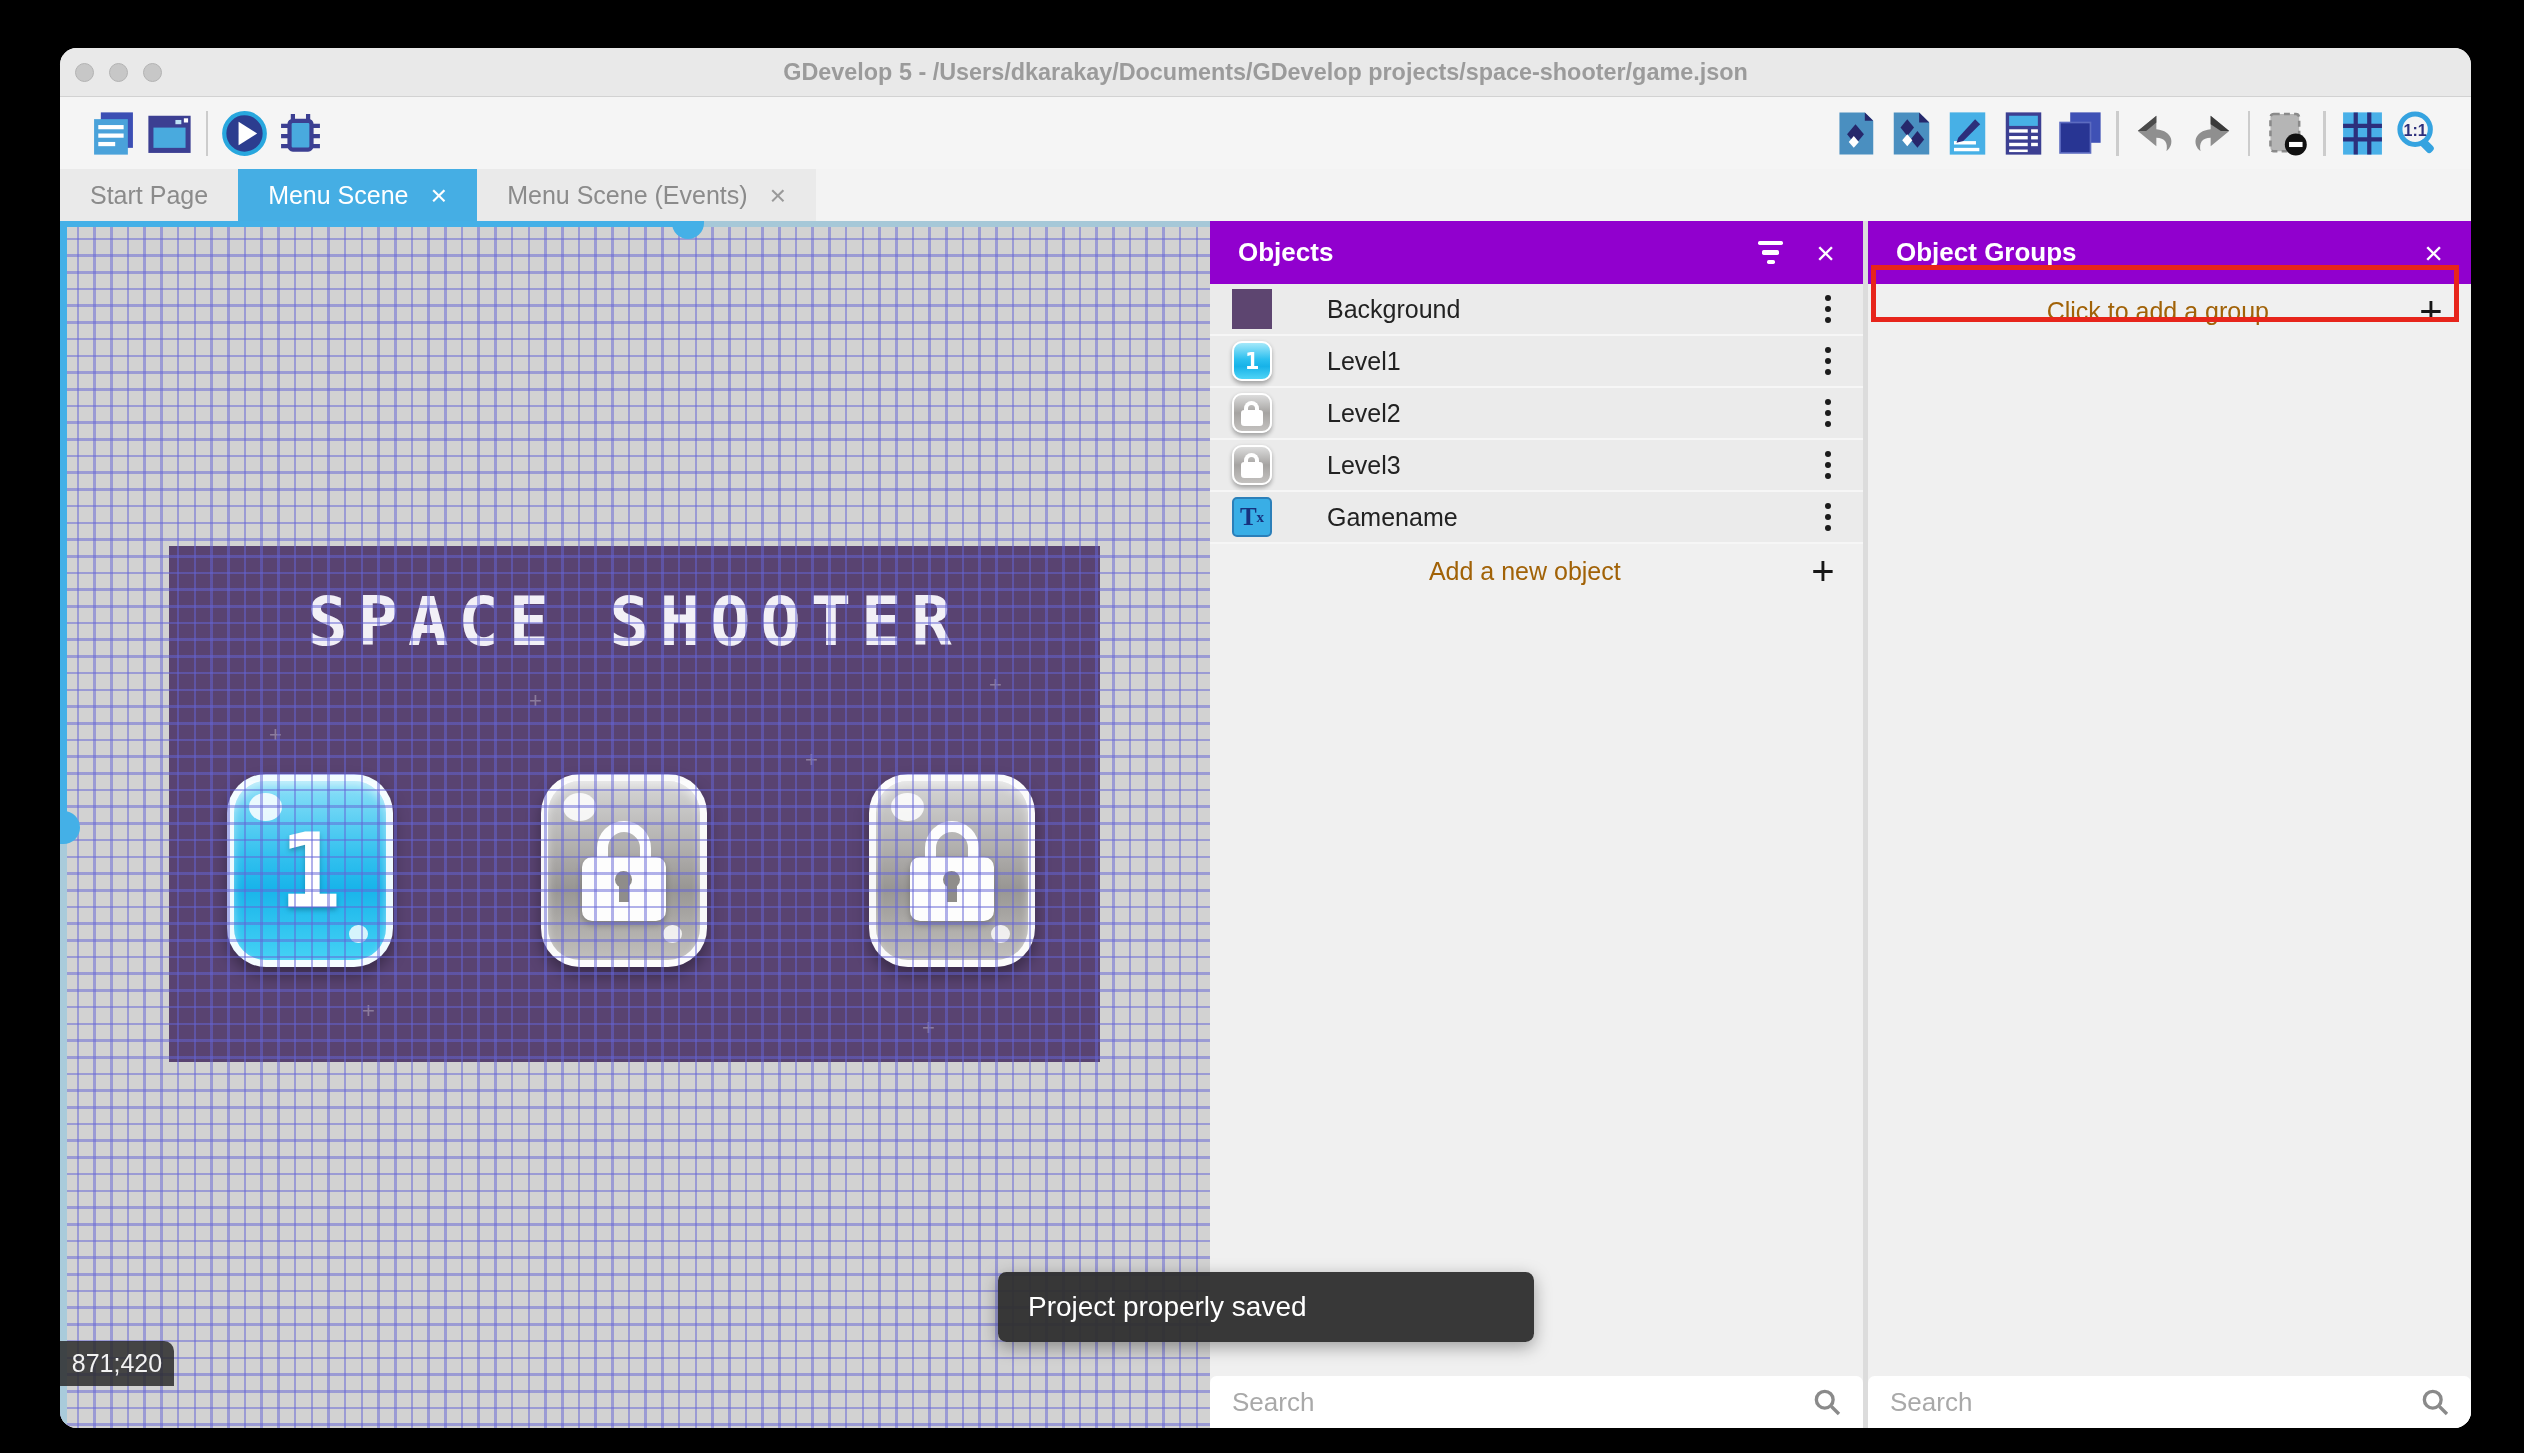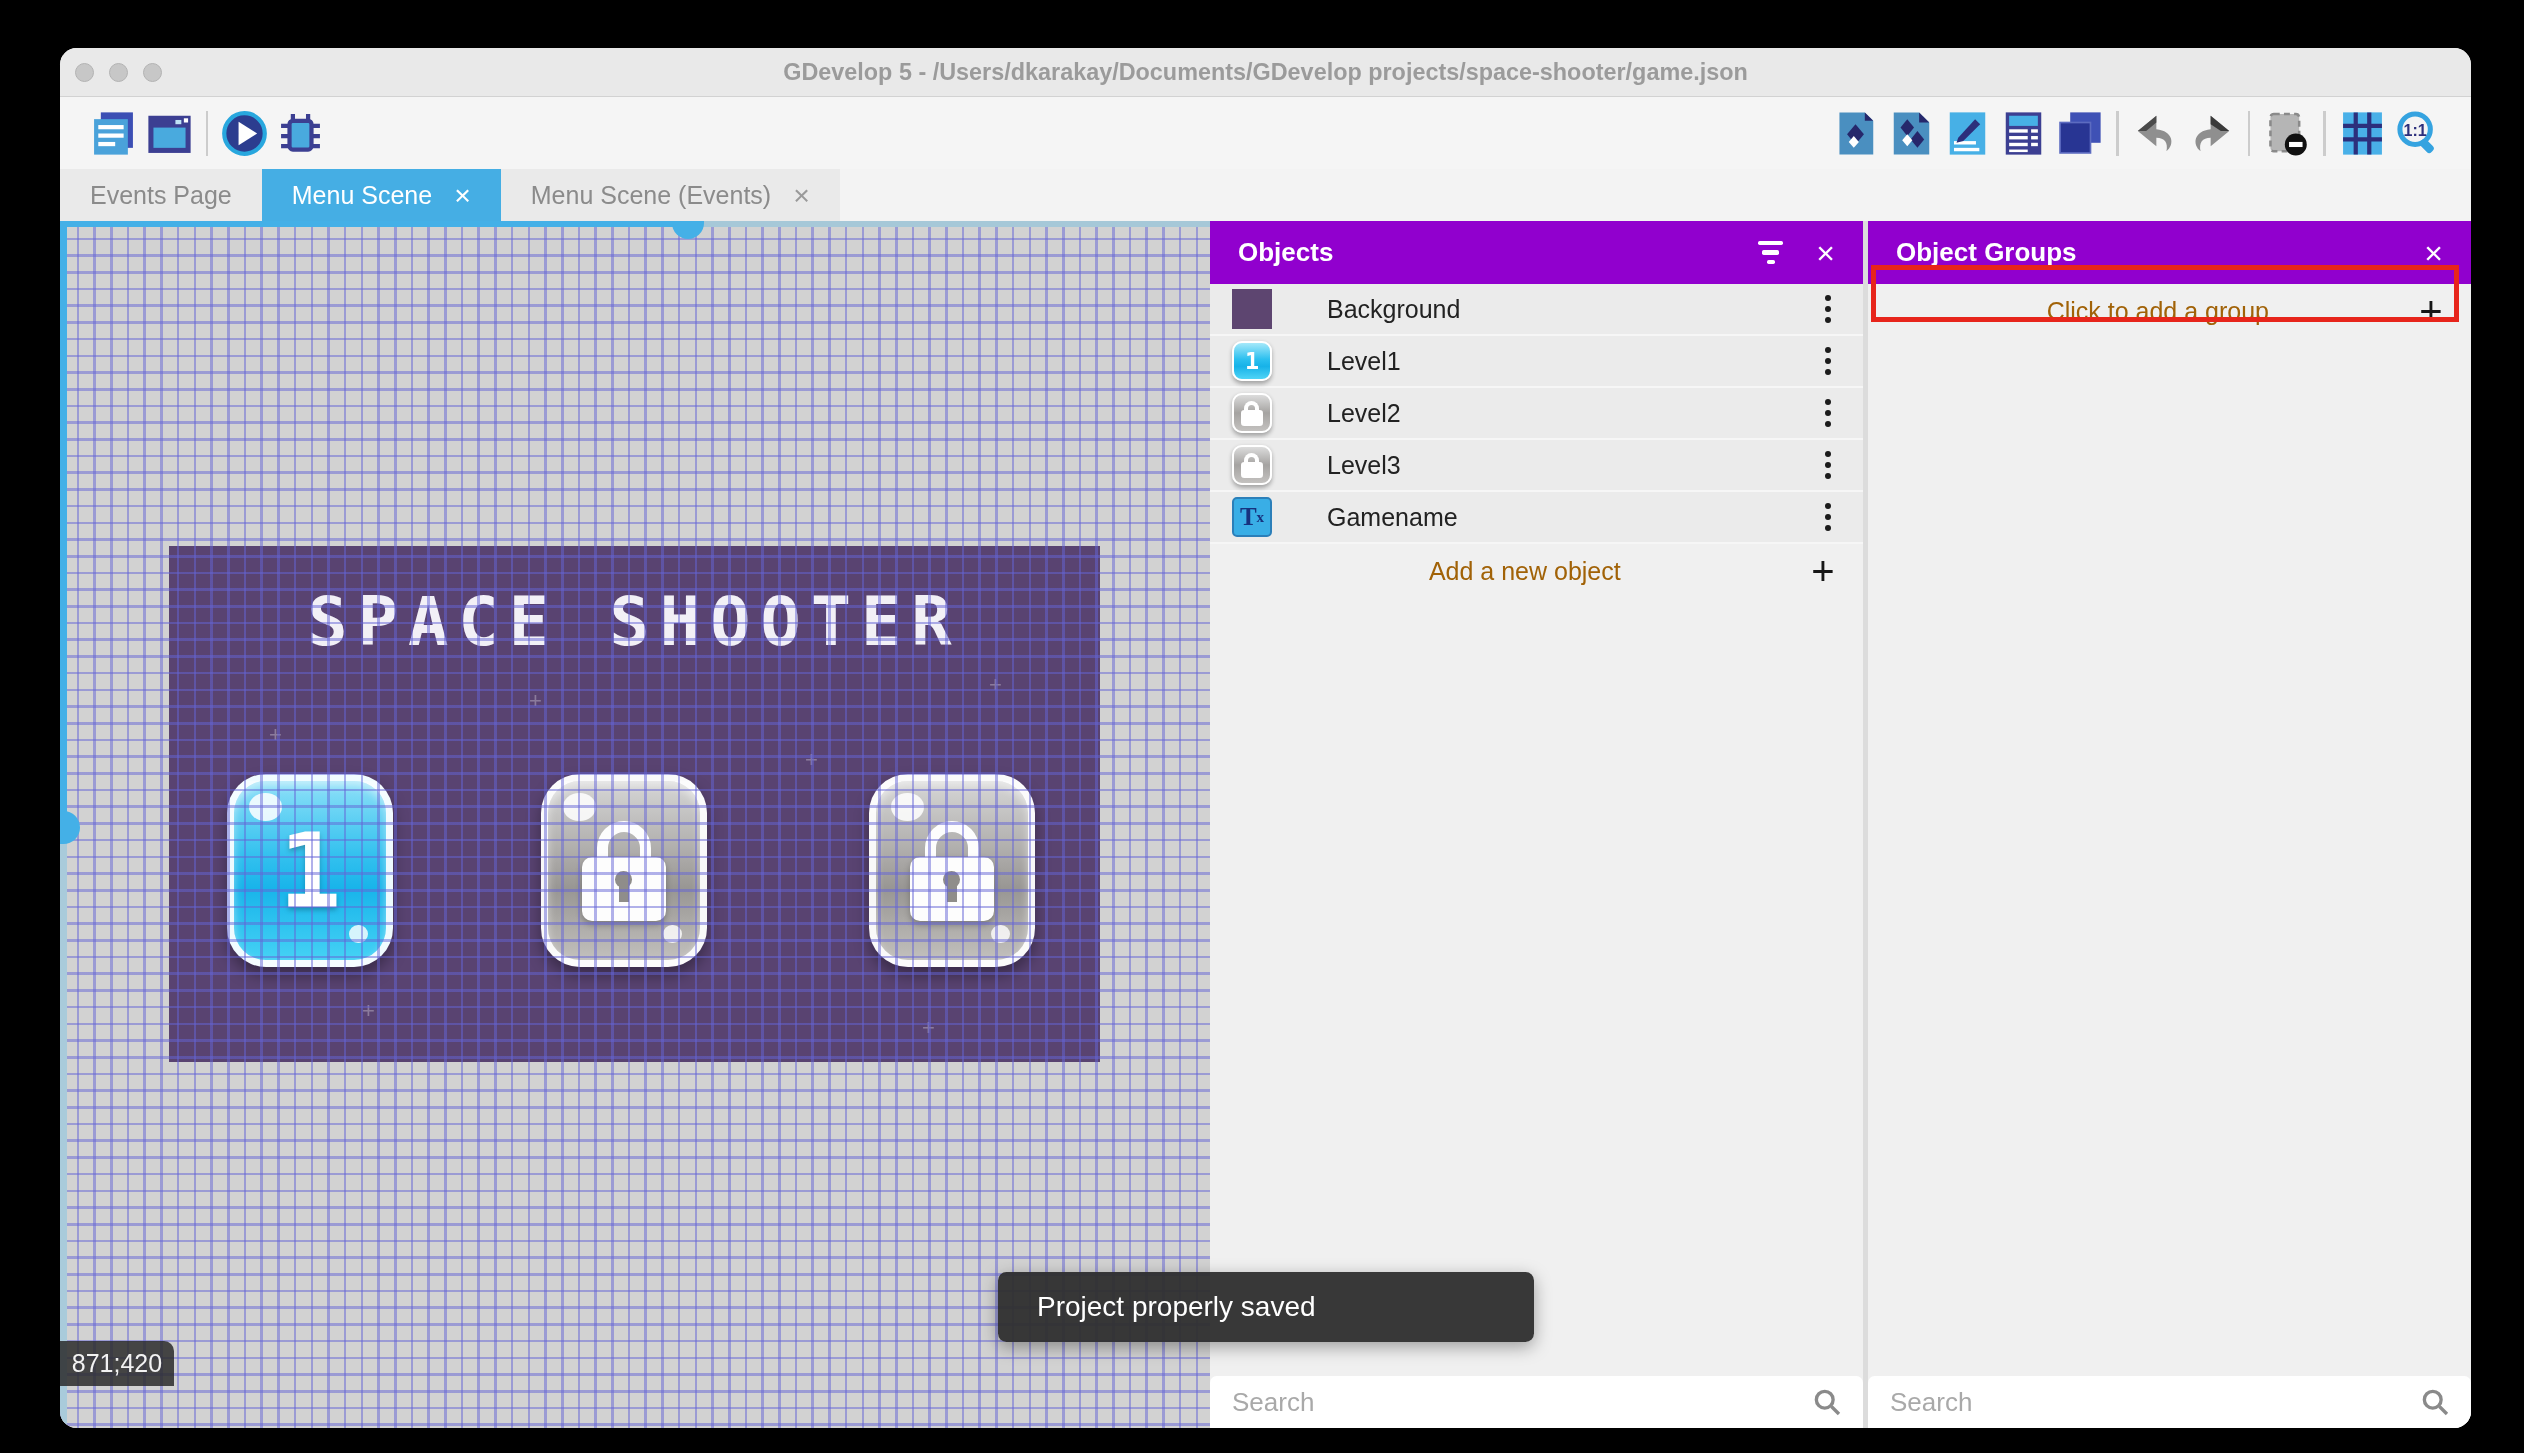--- a/index.html
+++ b/index.html
@@ -78,21 +78,21 @@
     background:linear-gradient(to bottom,#44b0e7 0 604px,#a9cbdb 604px 100%); }
   .scroll-left-thumb { position:absolute; left:0; top:590px; width:20px; height:33px;
     border-radius:0 16.7px 16.7px 0; background:#44b0e7; }
 
   .coord-badge { position:absolute; left:0; top:1120px; width:114px; height:45px; z-index:8;
     background:rgba(44,44,44,0.85); border-radius:0 10px 0 0; display:flex; align-items:center;
     justify-content:center; color:#f2f2f2; font-size:25px;text-align:right; }
 
   .toast { position:absolute; left:938px; top:1051px; width:536px; height:70px; z-index:40;
     background:rgba(48,48,48,0.96); border-radius:8.4px; display:flex; align-items:center;
-    padding-left:39px; color:#ffffff; font-size:28px; box-shadow:0 5px 16.7px rgba(0,0,0,0.35); }
+    padding-left:30px; color:#ffffff; font-size:28px; box-shadow:0 5px 16.7px rgba(0,0,0,0.35); }
 
   
   .panel { position:relative; background:#f0f0f0; height:100%; }
   .panel.objects { width:653px; }
   .panel-divider { width:5px; background:#dcdcdc; }
   .panel.groups { flex:1; }
 
   .panel-header { height:63px; background:#9100ce; display:flex; align-items:center;
                   padding:0 28px; color:#fff; }
   .panel-title { font-size:26px; font-weight:bold; flex:1; }
@@ -280,21 +280,21 @@
             <circle cx="25" cy="24" r="18" fill="#f4f4f4" stroke="#35a3e0" stroke-width="6"></circle>
             <text x="25" y="32" text-anchor="middle" font-size="19" font-weight="bold" fill="#2c2f7c" font-family="Liberation Sans, sans-serif">1:1</text>
             <rect x="36" y="34" width="18" height="10" rx="4" transform="rotate(45 36 34)" fill="#35a3e0"></rect>
           </svg>
       </div>
     </div>
   </div>
 
   <div class="tabbar">
     <div class="tab">
-      <span>Events Page</span>
+      <span>Start Page</span>
     </div>
     <div class="tab active">
       <span>Menu Scene</span>
       <span class="close">×</span>
     </div>
     <div class="tab">
       <span>Menu Scene (Events)</span>
       <span class="close">×</span>
     </div>
   </div>

